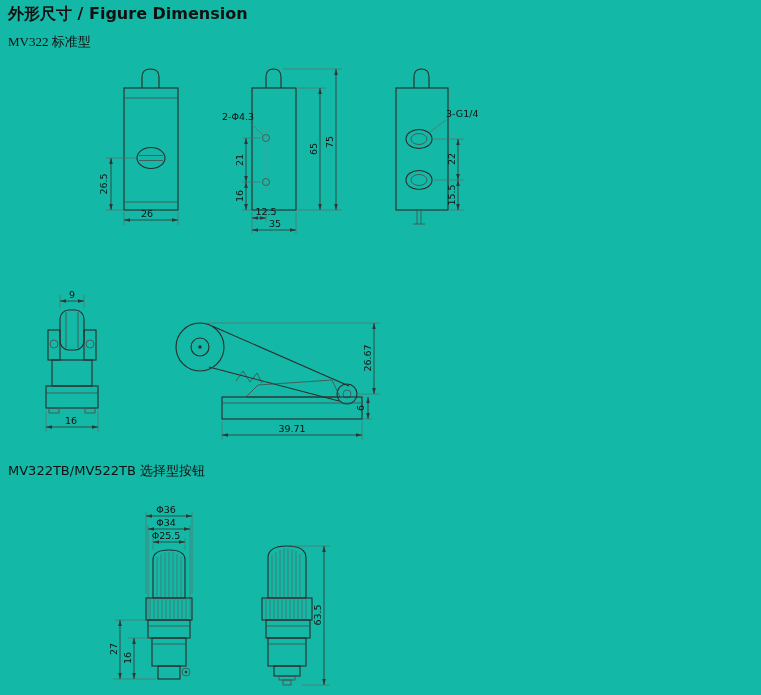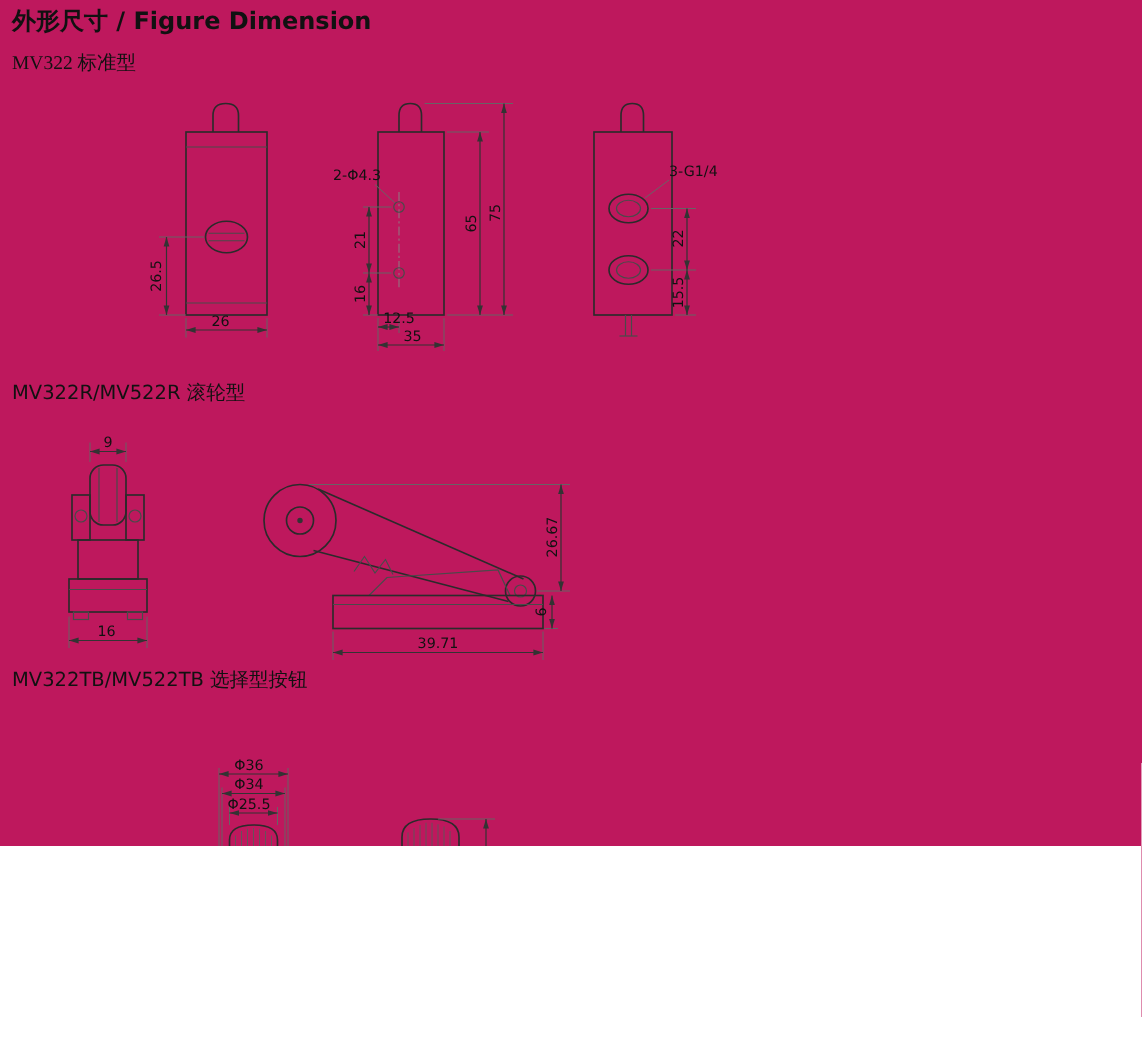--- a/index.html
+++ b/index.html
@@ -1,16 +1,16 @@
 <!DOCTYPE html>
 <html><head>
 <meta charset="utf-8">
 <style>
   html,body{margin:0;padding:0;background:#fff;}
-  #page{position:relative;width:761px;height:564px;background:#be185d;overflow:hidden;
+  #page{position:relative;width:761px;height:695px;background:#14b8a6;overflow:hidden;
         font-family:"DejaVu Sans",sans-serif;color:#111;}
   .title{position:absolute;left:8px;top:4px;font-size:16px;font-weight:bold;
          font-family:"DejaVu Sans",sans-serif;}
   .sec-label{position:absolute;left:8px;font-size:13px;color:#111;}
   .fig{position:absolute;left:0;}
   
   .ol{fill:none;stroke:#2b2b2b;stroke-width:1.1;}
   .ol2{fill:none;stroke:#4a4a4a;stroke-width:0.8;}
   .kn{stroke:#5a5a5a;stroke-width:0.6;}
   .dim{stroke:#333;stroke-width:0.8;fill:none;}
@@ -18,22 +18,21 @@
   .cl{stroke:#888;stroke-width:0.6;stroke-dasharray:6 2 1.5 2;fill:none;}
   text.dt{font-family:"DejaVu Sans",sans-serif;font-size:9.5px;fill:#111;}
 </style>
 </head>
 <body>
 
 <div id="page">
 
   <div class="title">外形尺寸 / Figure Dimension</div>
   <div class="sec-label" style="top:33px;font-family:Liberation Serif, serif;">MV322 标准型</div>
-  <div class="sec-label" style="top:253px;">MV322R/MV522R 滚轮型</div>
-  <div class="sec-label" style="top:444px;">MV322TB/MV522TB 选择型按钮</div>
+  <div class="sec-label" style="top:462px;">MV322TB/MV522TB 选择型按钮</div>
 
   <svg class="fig" style="top:58px;" width="761" height="190" viewBox="0 0 761 190">
     <defs>
       <marker id="arr-s1" viewBox="0 0 10 10" refX="10" refY="5" markerWidth="8" markerHeight="8" orient="auto-start-reverse">
         <path d="M0,2 L10,5 L0,8 z" fill="#333"></path>
       </marker>
     </defs>
 
     <g>
       <path class="ol" d="M142,30 L142,19 Q142,11 150.5,11 Q159,11 159,19 L159,30"></path>

